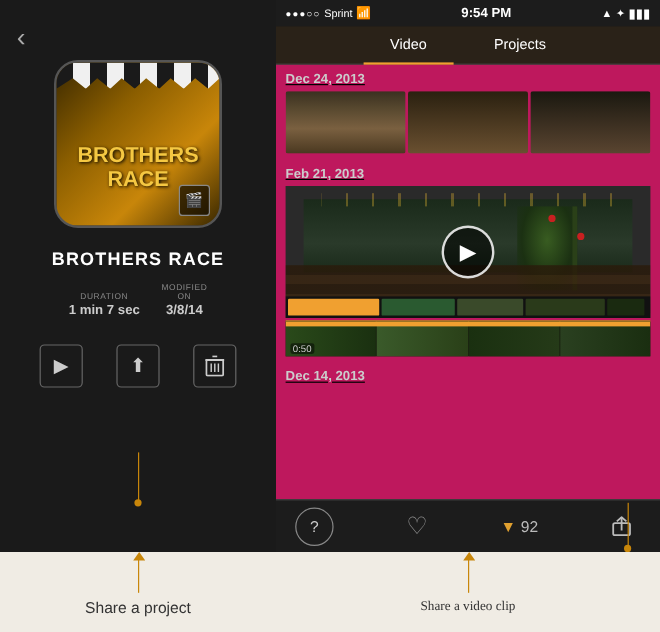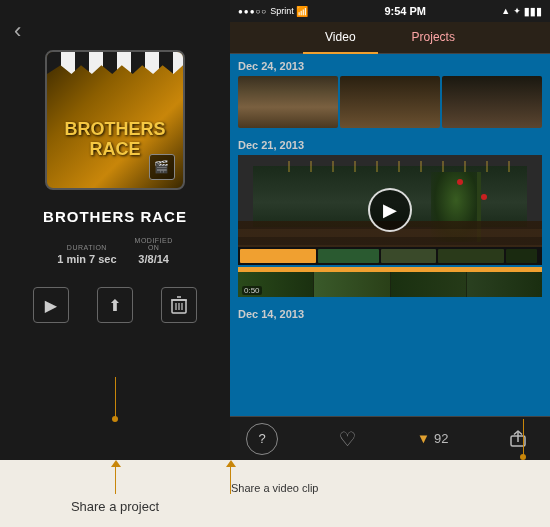--- a/index.html
+++ b/index.html
@@ -38,21 +38,21 @@
       top: 18px;
       left: 14px;
       color: #aaa;
       font-size: 22px;
       cursor: pointer;
     }
 
     .project-thumbnail {
       width: 140px;
       height: 140px;
-      border-radius: 8px;
+      border-radius: 20px;
       overflow: hidden;
       margin-top: 30px;
       position: relative;
       background: linear-gradient(135deg, #3a2800, #8b5e00, #c8860a, #3a2800);
       border: 2px solid #555;
       padding-left: 47px;
     }
 
     .thumbnail-clapper {
       position: absolute;
@@ -240,35 +240,36 @@
       border-bottom: 1px solid #444;
     }
 
     .nav-tab {
       padding: 0 22px;
       height: 32px;
       display: flex;
       align-items: center;
       justify-content: center;
       font-size: 12px;
-      color: #fca5a5;
+      color: #ffffff;
       cursor: pointer;
       border-bottom: 2px solid transparent;
     }
 
     .nav-tab.active {
       color: #fff;
       border-bottom: 2px solid #f0a030;
     }
 
     
     .video-list {
       flex: 1;
       overflow: hidden;
-      background: #0369a1;
+      background: #be185d;
+      text-decoration: underline;
     }
 
     .date-section {
       padding: 6px 8px 3px 8px;
     }
 
     .date-label {
       color: #ccc;
       font-size: 11px;
       font-weight: bold;
@@ -376,23 +377,24 @@
       width: 230px;
       display: flex;
       flex-direction: column;
       align-items: center;
       justify-content: flex-start;
     }
 
     .label-right {
       width: 320px;
       display: flex;
-      flex-direction: row;
-      align-items: flex-end;
+      flex-direction: column;
+      align-items: center;
       justify-content: flex-start;
+      font-family: Liberation Serif, serif;
     }
 
     
     .scene-pews {
       position: absolute;
       bottom: 0; left: 0; right: 0;
       height: 40%;
       background: repeating-linear-gradient(
         180deg,
         #2a1a0a 0px, #2a1a0a 8px,
@@ -510,21 +512,21 @@
           <div class="video-thumb" style="height:52px;">
             <div class="img-church2" style="background: linear-gradient(180deg,#2a2010 0%,#4a3820 50%,#6a5030 100%);"></div>
           </div>
           <div class="video-thumb" style="height:52px;">
             <div class="img-church3" style="background: linear-gradient(180deg,#1a1810 0%,#3a2e20 50%,#5a4530 100%);"></div>
           </div>
         </div>
       </div>
 
       <div class="date-section">
-        <div class="date-label">Dec 21, 2013</div>
+        <div class="date-label">Feb 21, 2013</div>
 
         <div class="video-thumb-large">
           <div class="scene-stage"></div>
           <div class="scene-lights"></div>
 
           <div style="position:absolute; right:20%; top:15%; width:50px; height:70px; background:radial-gradient(ellipse at 50% 40%, #3a6020 0%, #1a3010 60%, transparent 100%); opacity:0.9;"></div>
           <div style="position:absolute; right:20%; top:15%; width:4px; height:70px; background:#2a4018;"></div>
 
           <div style="position:absolute; right:26%; top:22%; width:6px; height:6px; border-radius:50%; background:#c82020;"></div>
           <div style="position:absolute; right:18%; top:35%; width:6px; height:6px; border-radius:50%; background:#c82020;"></div>

